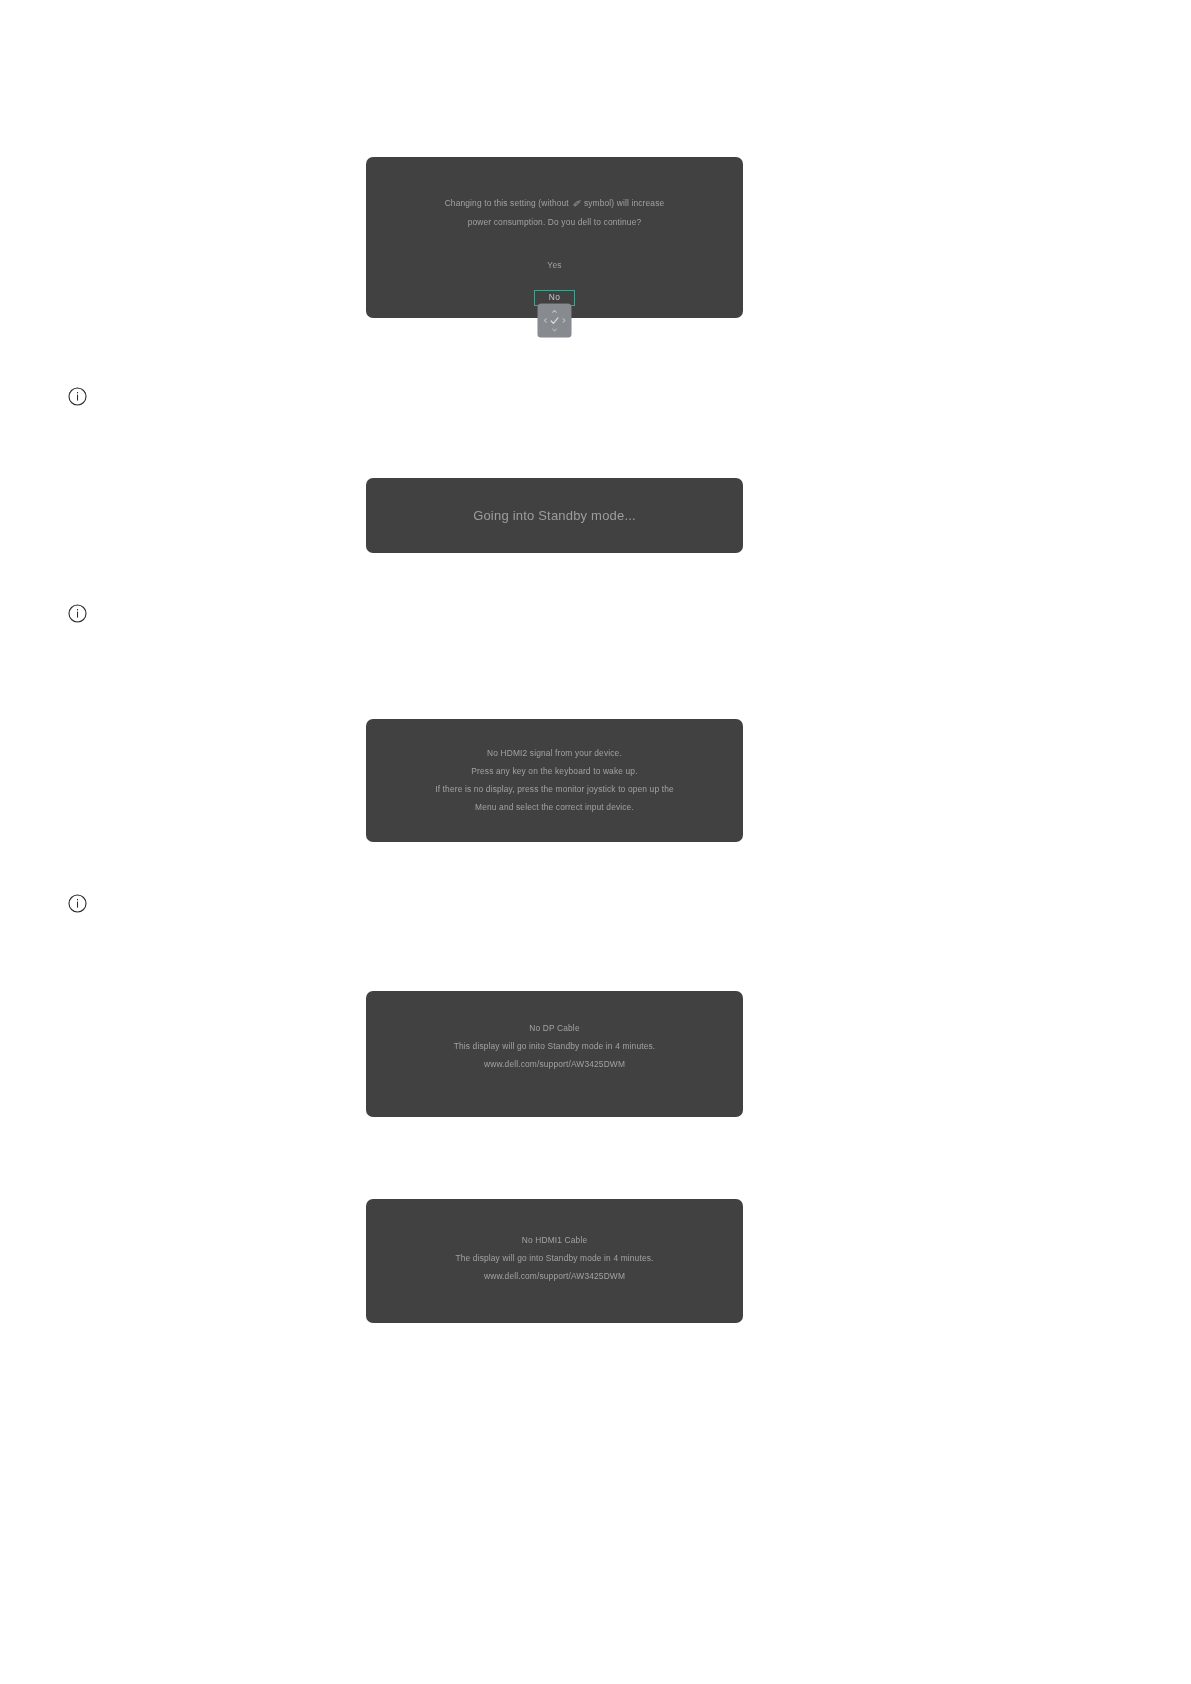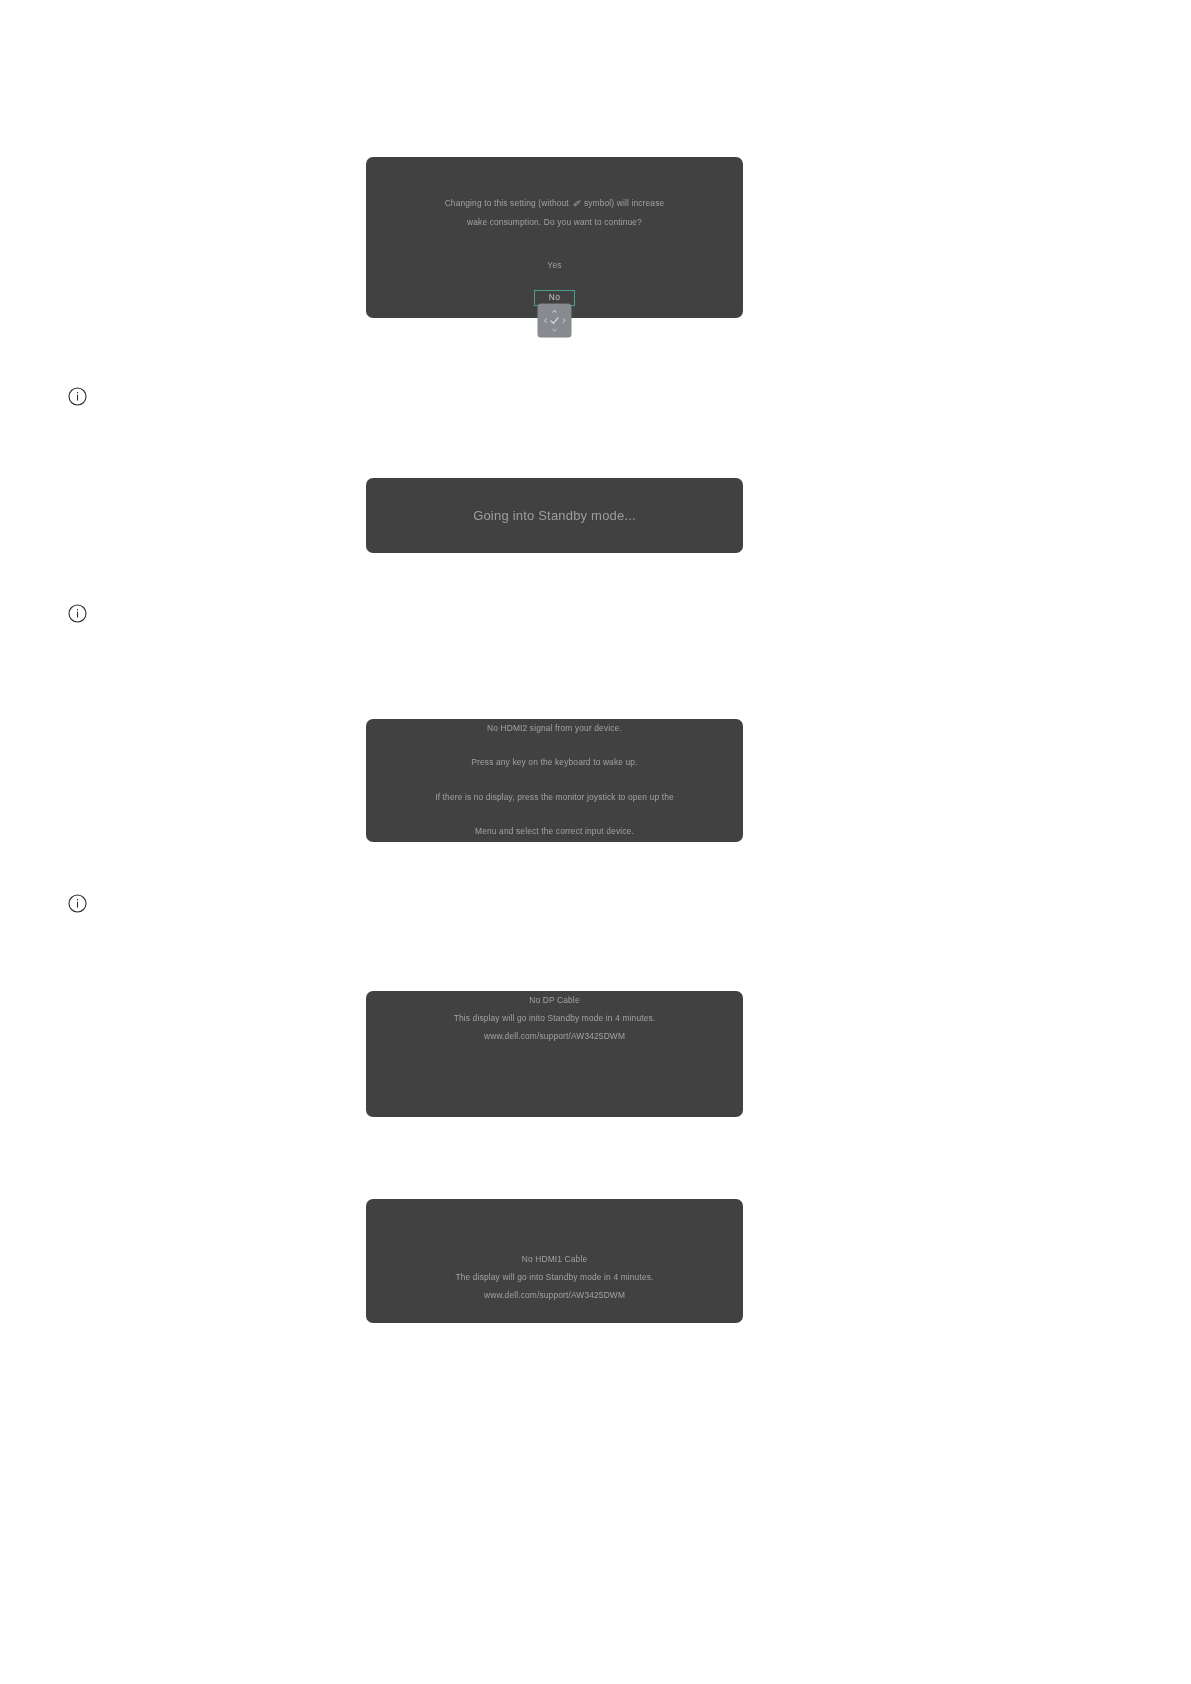--- a/index.html
+++ b/index.html
@@ -99,37 +99,38 @@
   #box-standby {
     top: 478px;
     height: 75px;
     justify-content: center;
   }
 
   
   #box-nosignal {
     top: 719px;
     height: 123px;
-    justify-content: space-between;
+    justify-content: center;
     padding-bottom: 2px;
   }
 
   
   #box-nodp {
     top: 991px;
     height: 126px;
     justify-content: flex-start;
+    padding-top: 28px;
   }
 
   
   #box-nohdmi {
     top: 1199px;
     height: 124px;
     justify-content: flex-start;
-    padding-top: 51px;
+    padding-top: 32px;
   }
 
   
   .note-icon {
     position: absolute;
     left: 68px;
     width: 19px;
     height: 19px;
   }
   .note-icon svg { display: block; }
@@ -141,21 +142,21 @@
 <body>
 
 <div class="page">
 
   <div class="osd" id="box-power">
     <div class="osd-line">
       <span>Changing to this setting (without</span>
       <span class="pencil-glyph">✐</span>
       <span>symbol) will increase</span>
     </div>
-    <div class="osd-line">wake consumption. Do you want to continue?</div>
+    <div class="osd-line">power consumption. Do you dell to continue?</div>
     <div class="choice-yes">Yes</div>
     <div class="choice-no">No</div>
   </div>
 
   <div class="joystick">
     <svg width="33" height="33" viewBox="0 0 33 33" aria-hidden="true">
 
       <path d="M13.2 17.0 L15.4 19.4 L19.9 13.9" fill="none" stroke="#d8d9da" stroke-width="1.3" stroke-linecap="round" stroke-linejoin="round"></path>
 
       <path d="M14.6 8.4 L16.5 6.4 L18.4 8.4" fill="none" stroke="#b9babd" stroke-width="1.05" stroke-linecap="round" stroke-linejoin="round"></path>

